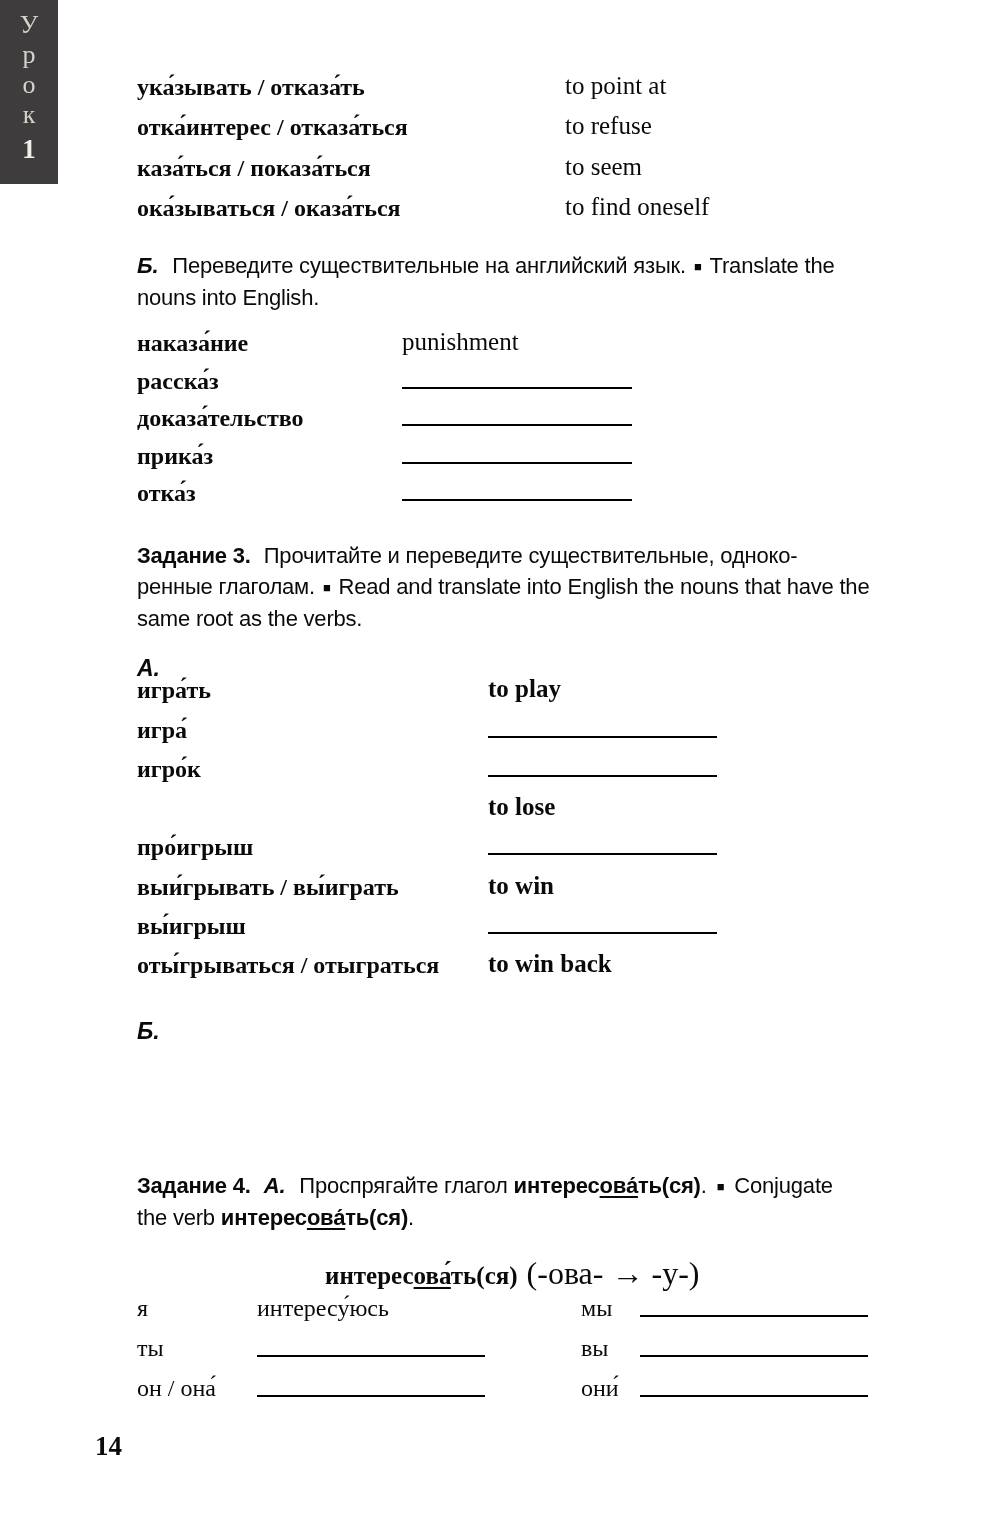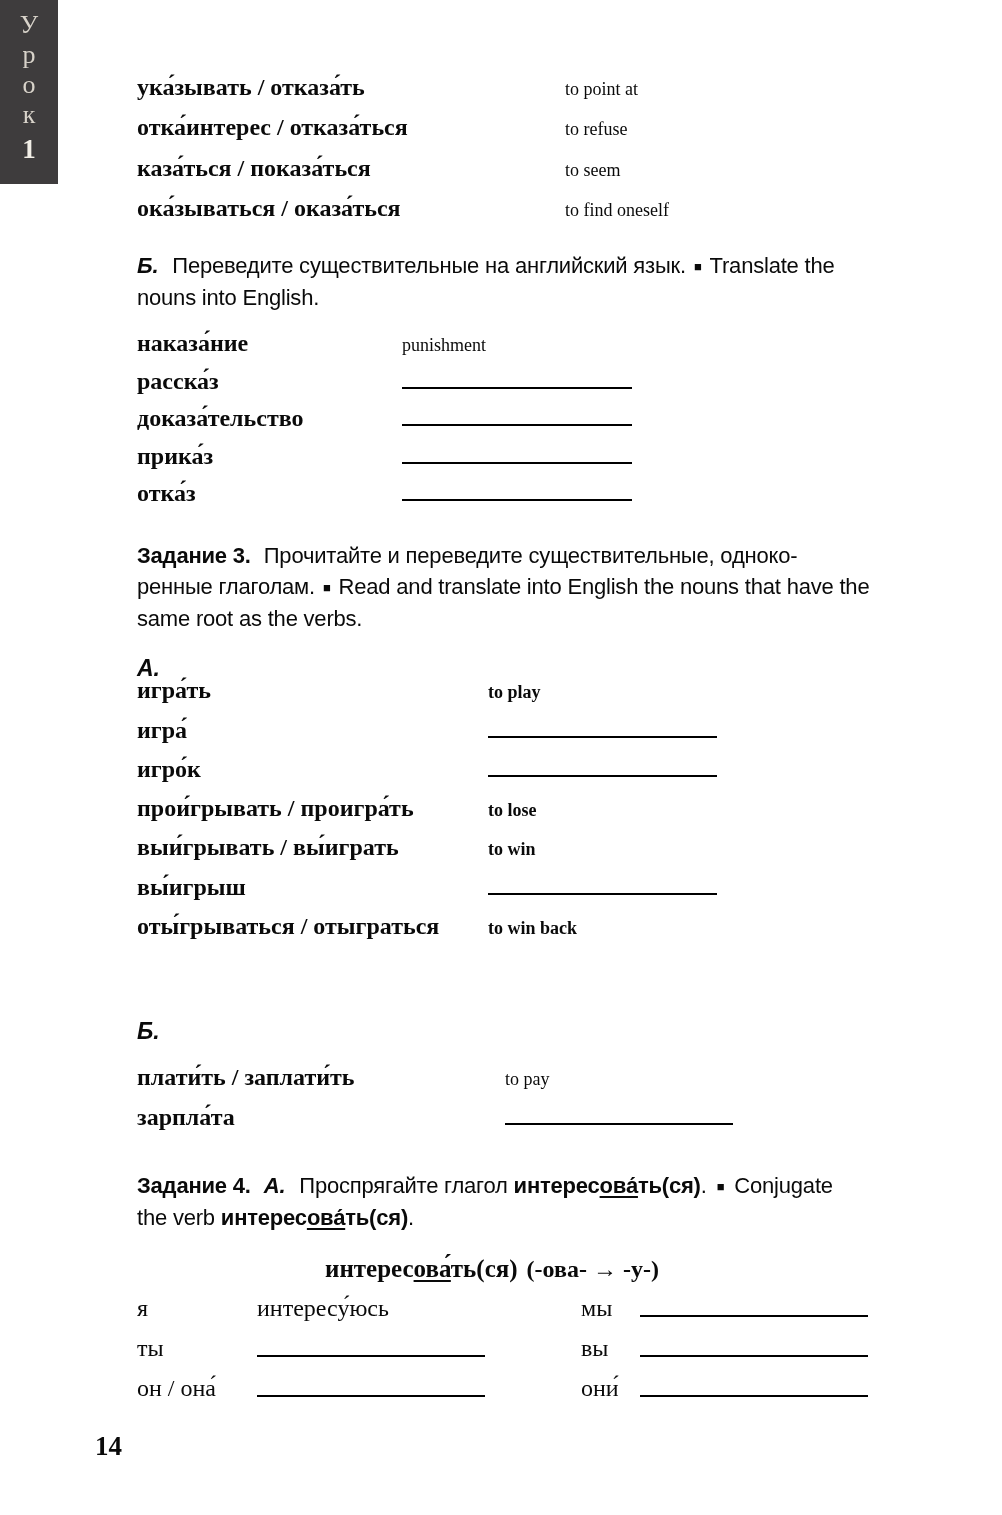--- a/index.html
+++ b/index.html
@@ -21,21 +21,21 @@
   }
   .lesson-tab .lt-number {
     display:block; font-family:"Liberation Serif", serif; font-weight:bold;
     font-size:27px; line-height:32px; color:#f2efe7; margin-top:3px;
   }
   
   .vlist { position:absolute; left:137px; width:860px; }
   .vrow { position:relative; }
   .vrow > span { position:absolute; white-space:nowrap; }
   .ru  { left:0; bottom:3px; font-weight:bold; font-size:24px; }
-  .en  { bottom:4px; font-size:18px; }
+  .en  { bottom:4px; font-size:25px; }
   .blank { bottom:9px; height:0; border-bottom:2px solid #000; }
   .l-verbs .vrow { height:40.5px; }
   .l-verbs .en { left:428px; }
   .l-nouns .vrow { height:37.4px;font-family:Liberation Serif, serif; }
   .l-nouns .en { left:265px; }
   .l-nouns .blank { left:265px; width:230px; }
   .l-parta .vrow { height:39.3px; }
   .l-parta .en { left:351px;font-weight:bold; }
   .l-parta .blank { left:351px; width:229px; }
   .l-partb .vrow { height:40px; }
@@ -56,21 +56,21 @@
   .part-label {
     position:absolute; left:137px;
     font-family:"Liberation Sans", sans-serif;
     font-weight:bold; font-style:italic; font-size:23px;
   }
   
   .conj-header {
     position:absolute; left:325px; top:1255px; white-space:nowrap;
     font-size:25px; font-weight:bold;
   }
-  .conj-header .rule { font-weight:bold; font-size:24px; margin-left:9px; }
+  .conj-header .rule { font-weight:normal; font-size:32px; margin-left:9px; }
   .l-conj .vrow { height:40px; }
   .l-conj span { font-size:24px; }
   .l-conj .lp { left:0; bottom:4px; }
   .l-conj .lv { left:120px; bottom:4px; }
   .l-conj .rp { left:444px; bottom:4px; }
   .l-conj .lblank { left:120px; width:228px; }
   .l-conj .rblank { left:503px; width:228px; }
   
   .page-number {
     position:absolute; left:95px; top:1431px;
@@ -162,49 +162,42 @@
     </div>
     <div class="vrow">
       <span class="ru">игра́</span>
       <span class="blank"></span>
     </div>
     <div class="vrow">
       <span class="ru">игро́к</span>
       <span class="blank"></span>
     </div>
     <div class="vrow">
-      <span class="ru">прои́грывать / проигра́ть</span>
       <span class="en">to lose</span>
+    </div>
+    <div class="vrow">
+      <span class="ru">про́игрыш</span>
+      <span class="blank"></span>
     </div>
     <div class="vrow">
       <span class="ru">выи́грывать / вы́играть</span>
       <span class="en">to win</span>
     </div>
     <div class="vrow">
       <span class="ru">вы́игрыш</span>
       <span class="blank"></span>
     </div>
     <div class="vrow">
       <span class="ru">оты́грываться / отыграться</span>
       <span class="en">to win back</span>
     </div>
   </div>
 
   <div class="part-label" style="top:1018px;">Б.</div>
 
-  <div class="vlist l-partb" style="top:1054px;">
-    <div class="vrow">
-      <span class="ru">плати́ть / заплати́ть</span>
-      <span class="en">to pay</span>
-    </div>
-    <div class="vrow">
-      <span class="ru">зарпла́та</span>
-      <span class="blank"></span>
-    </div>
-  </div>
 
   <div class="instr" style="top:1170px;">
     <div class="iline">
       <span class="task-title">Задание 4.</span><span class="sub-label">А.</span><span>Проспрягайте глагол</span>&nbsp;<span class="bverb">интерес</span><span class="bverb und">ова́</span><span class="bverb">ть(ся)</span><span>.</span><span class="bullet" style="margin:0 10px;">■</span><span>Conjugate</span>
     </div>
     <div class="iline">
       <span>the verb</span>&nbsp;<span class="bverb">интерес</span><span class="bverb und">ова́</span><span class="bverb">ть(ся)</span><span>.</span>
     </div>
   </div>
 

